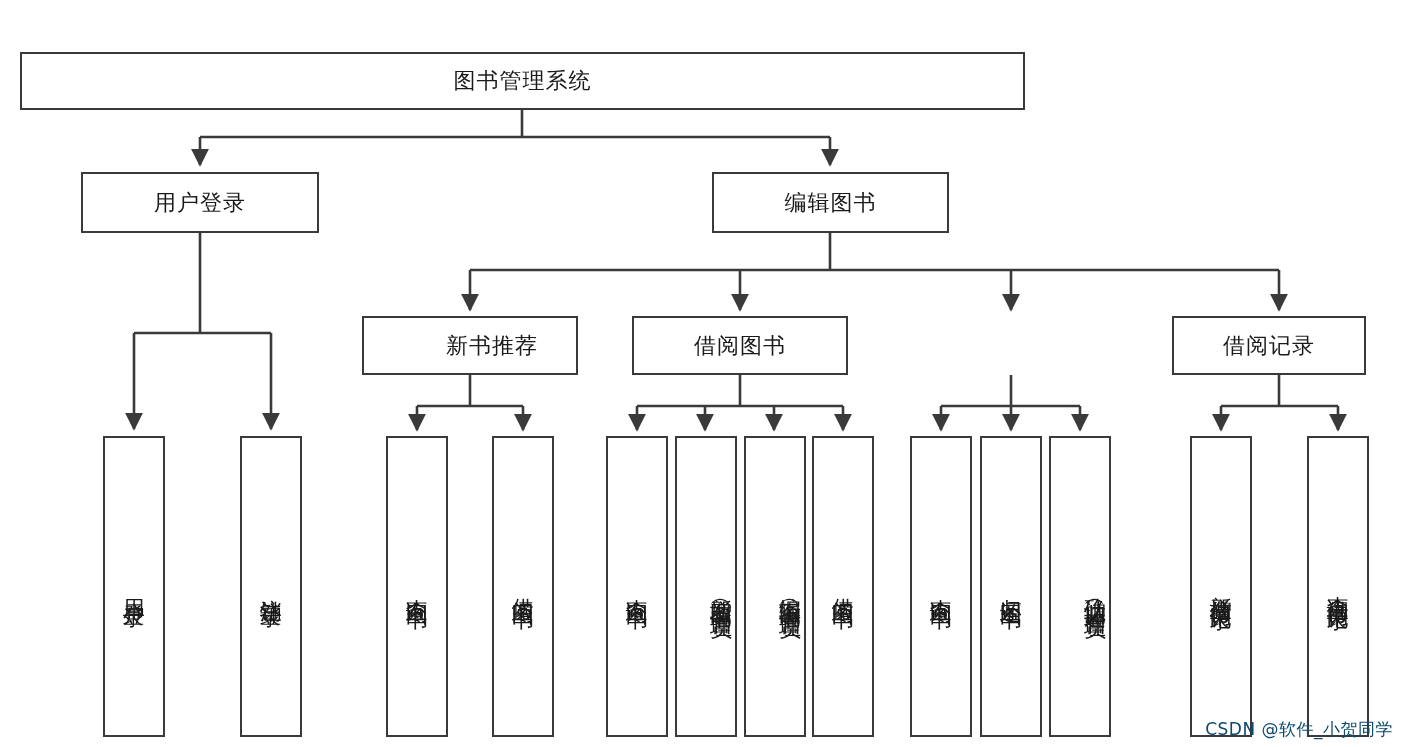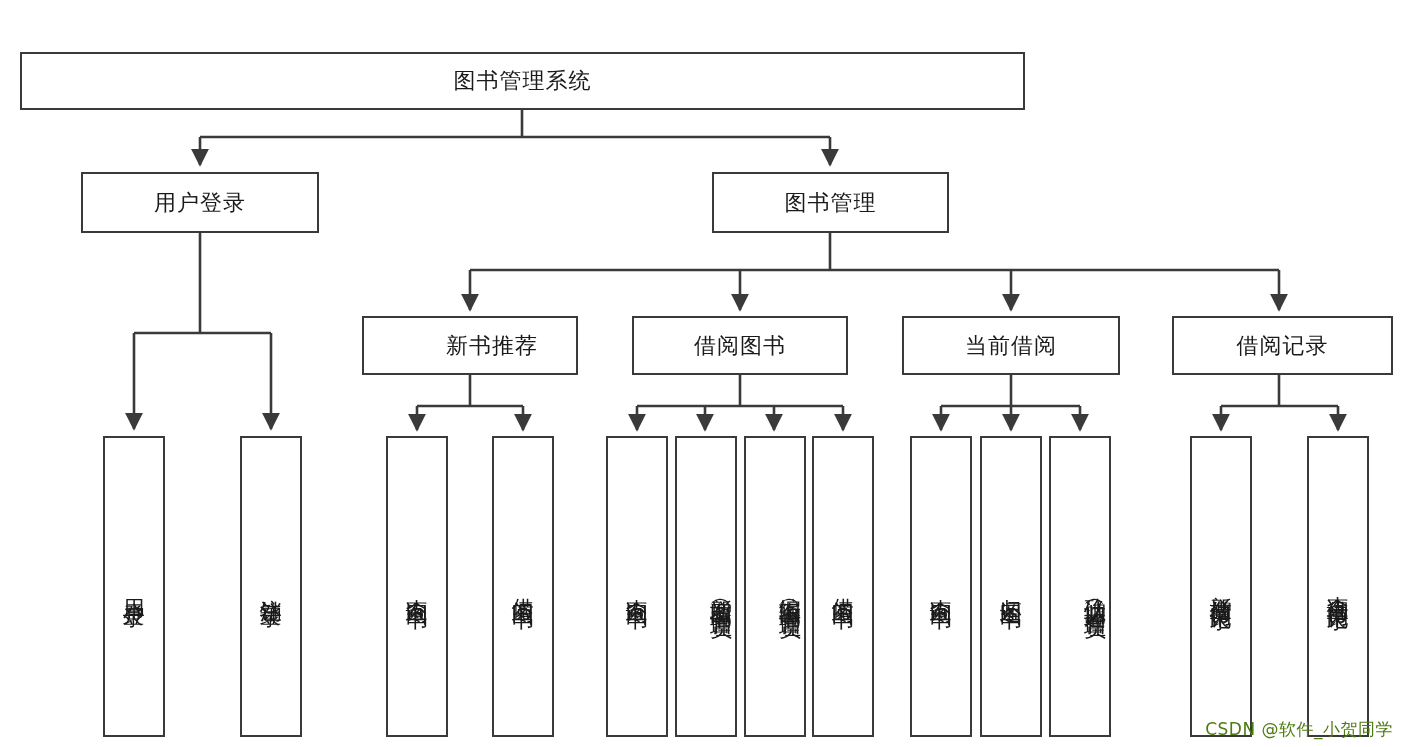--- a/index.html
+++ b/index.html
@@ -51,21 +51,21 @@
   }
   .node.vert.midalign {
     align-items: center;
     padding-top: 0;
   }
   .watermark {
     position: absolute;
     right: 12px;
     bottom: 6px;
     font-size: 17px;
-    color: #4d7c0f;
+    color: #0c4a6e;
     white-space: nowrap;
     letter-spacing: 0.5px;
   }
 </style>
 </head>
 <body>
 
 <div id="canvas">
 
   <svg id="edges" viewBox="0 0 1405 747" xmlns="http://www.w3.org/2000/svg">
@@ -114,26 +114,25 @@
       <path d="M 1279 375 L 1279 406"></path>
       <path d="M 1221 406 L 1338 406"></path>
       <path d="M 1221 406 L 1221 430" marker-end="url(#arrow)"></path>
       <path d="M 1338 406 L 1338 430" marker-end="url(#arrow)"></path>
     </g>
   </svg>
 
   <div class="node horiz" style="left:20px; top:12px; width:1005px; height:58px;margin-top:40px;">图书管理系统</div>
 
   <div class="node horiz" style="left:81px; top:172px; width:238px; height:61px;">用户登录</div>
-  <div class="node horiz" style="left:712px; top:172px; width:237px; height:61px;">图书管理</div>
+  <div class="node horiz" style="left:712px; top:172px; width:237px; height:61px;">编辑图书</div>
 
   <div class="node horiz" style="left:362px; top:316px; width:216px; height:59px;padding-left:44px;">新书推荐</div>
   <div class="node horiz" style="left:632px; top:316px; width:216px; height:59px;">借阅图书</div>
-  <div class="node horiz" style="left:902px; top:316px; width:218px; height:59px;">当前借阅</div>
-  <div class="node horiz" style="left:1172px; top:316px; width:221px; height:59px;">借阅记录</div>
+  <div class="node horiz" style="left:1172px; top:316px; width:194px; height:59px;">借阅记录</div>
 
   <div class="node vert midalign" style="left:103px; top:436px; width:62px; height:301px;">用户登录</div>
   <div class="node vert midalign" style="left:240px; top:436px; width:62px; height:301px;">注销登录</div>
 
   <div class="node vert midalign" style="left:386px; top:436px; width:62px; height:301px;">查询图书</div>
   <div class="node vert midalign" style="left:492px; top:436px; width:62px; height:301px;">借阅图书</div>
 
   <div class="node vert midalign" style="left:606px; top:436px; width:62px; height:301px;">查询图书</div>
   <div class="node vert" style="left:675px; top:436px; width:62px; height:301px;">新增图书（管理员）</div>
   <div class="node vert" style="left:744px; top:436px; width:62px; height:301px;">编辑图书（管理员）</div>

